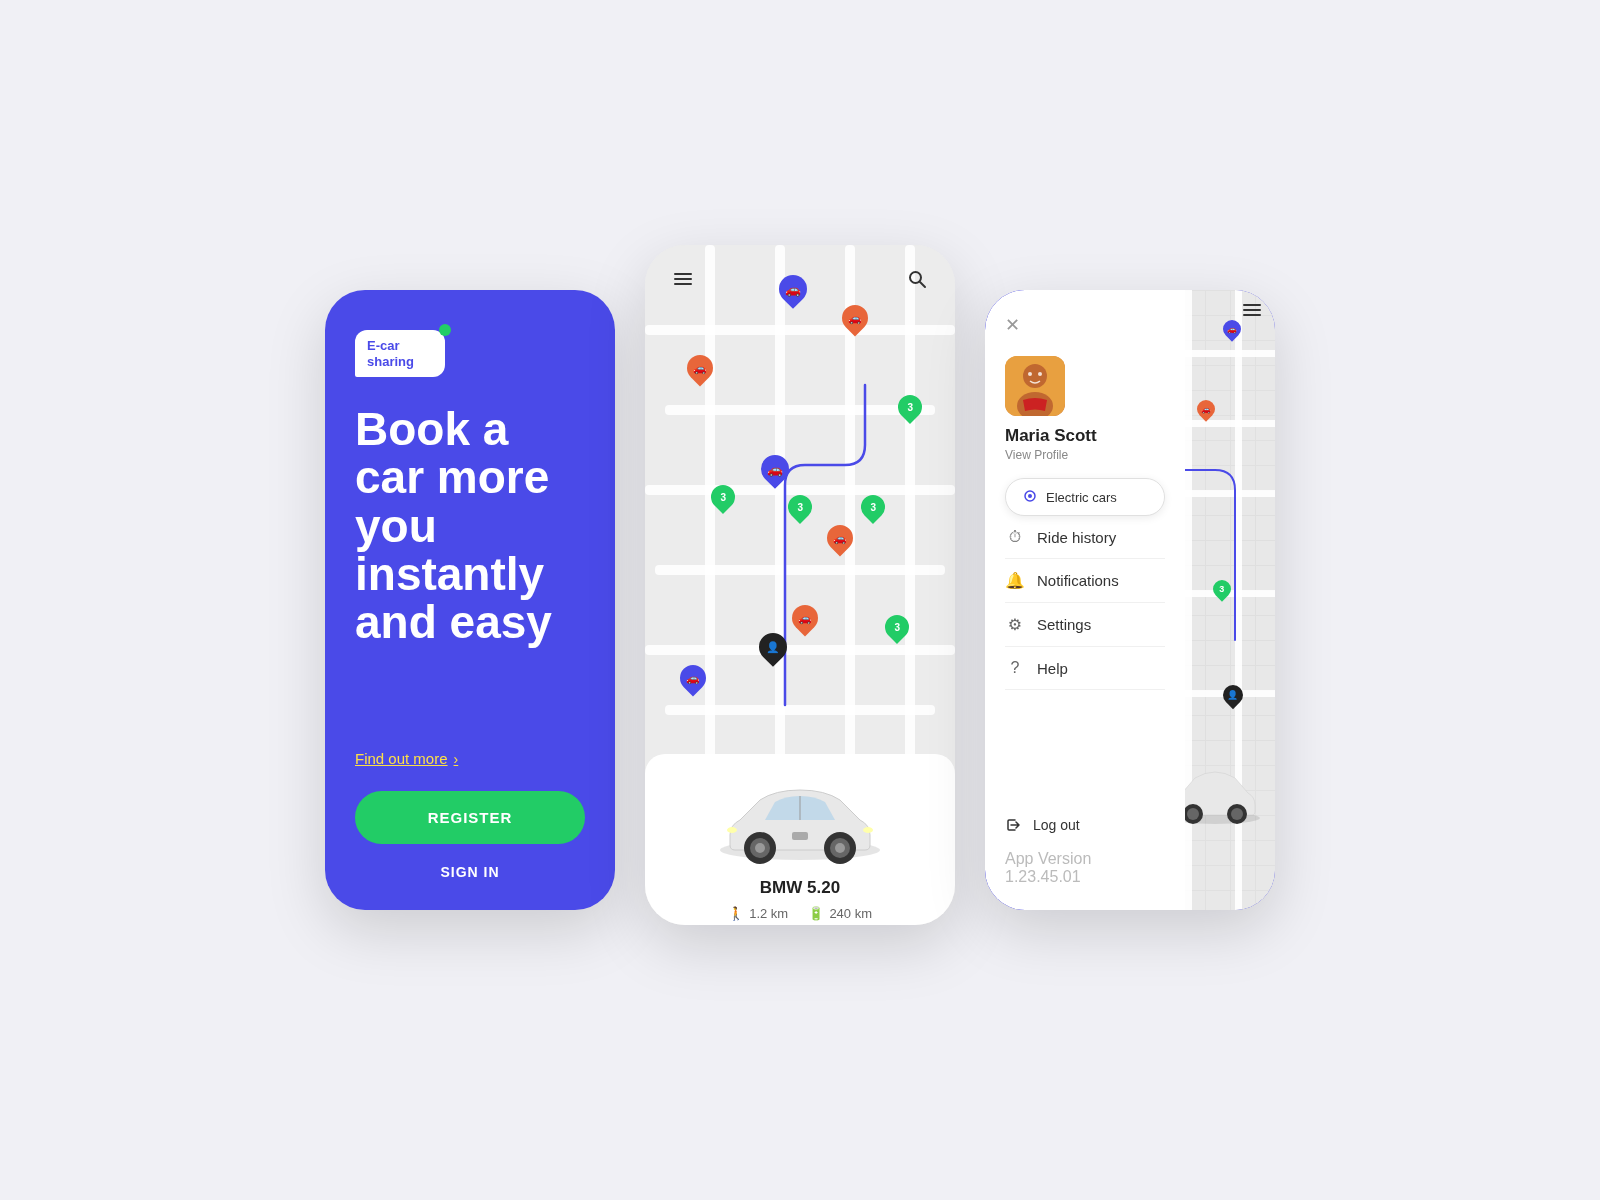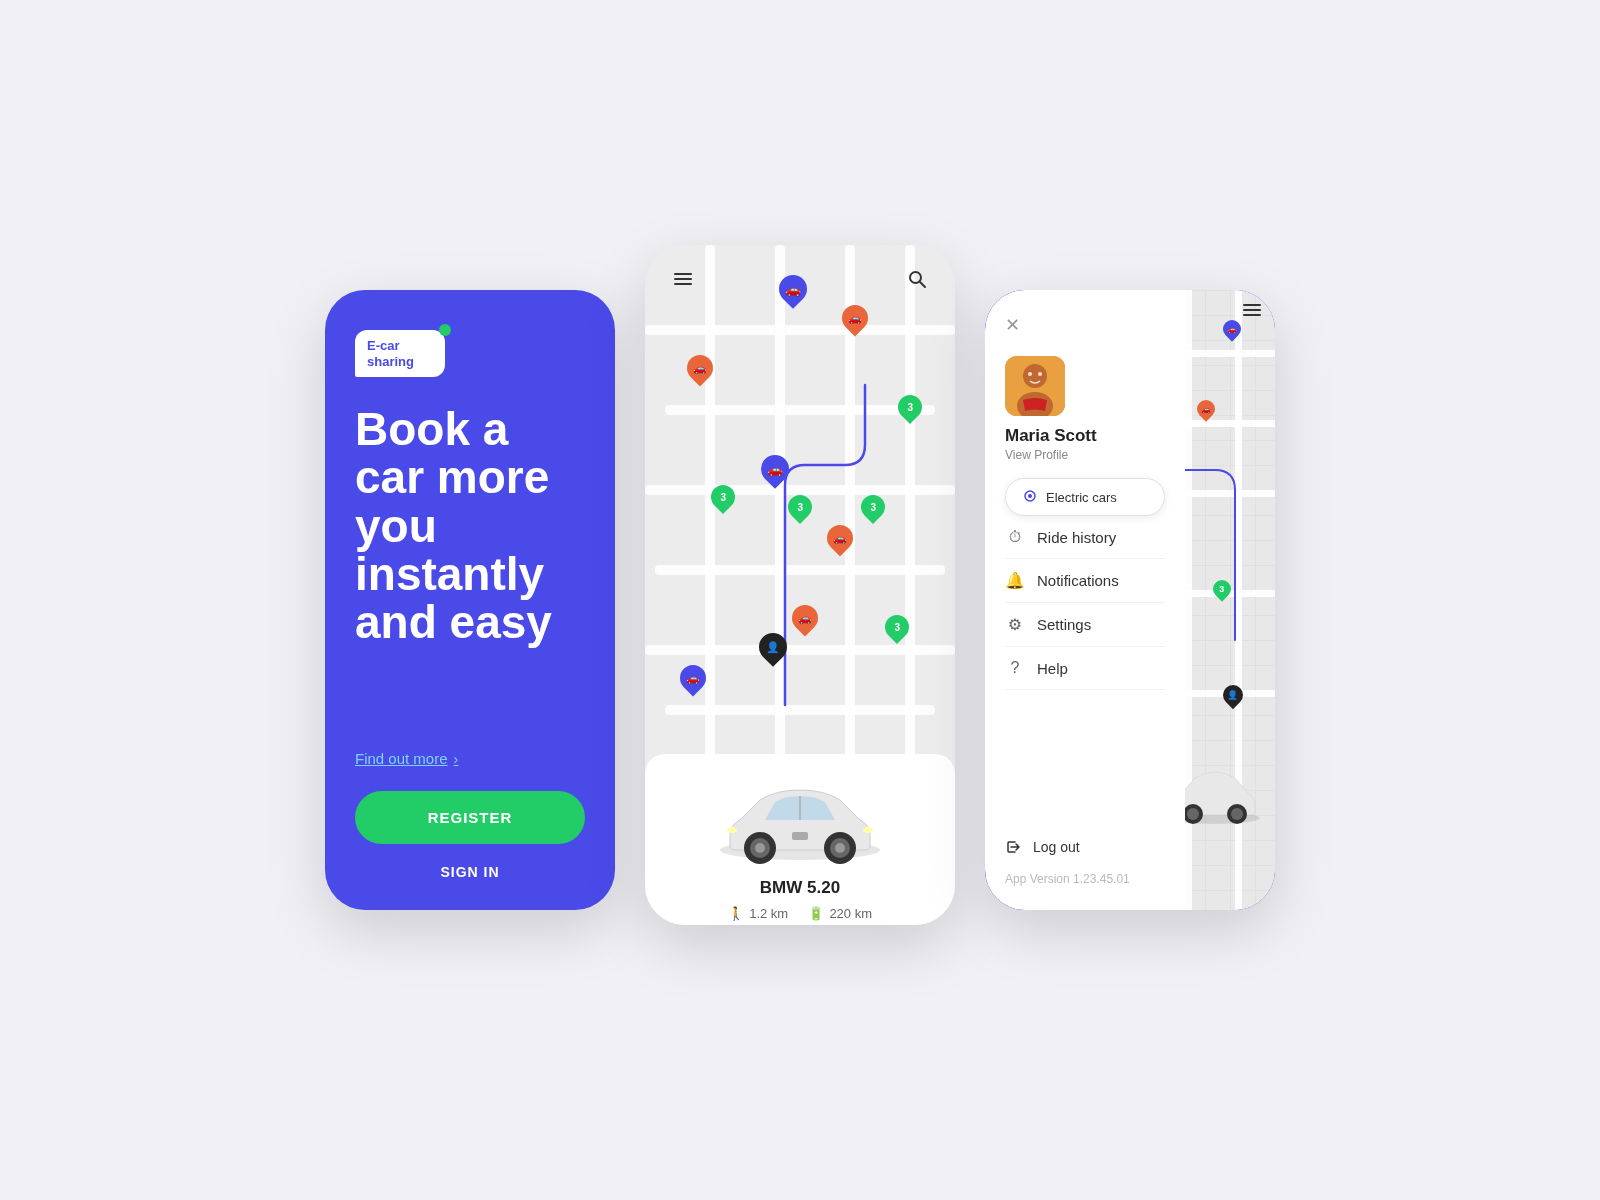--- a/index.html
+++ b/index.html
@@ -65,21 +65,21 @@
     }
     .hero-title {
       color: white;
       font-size: 46px;
       font-weight: 800;
       line-height: 1.05;
       margin-top: 28px;
       flex: 1;
     }
     .find-out-more {
-      color: #7dd3fc;
+      color: #fde047;
       font-size: 15px;
       text-decoration: underline;
       display: flex;
       align-items: center;
       gap: 6px;
       margin-bottom: 24px;
       cursor: pointer;
     }
     .find-out-more .chevron {
       font-size: 14px;
@@ -287,21 +287,21 @@
     .menu-logout {
       display: flex;
       align-items: center;
       gap: 10px;
       font-size: 14px;
       color: #333;
       cursor: pointer;
       padding: 10px 0;
     }
     .menu-version {
-      font-size: 12px;
+      font-size: 16px;
       color: #bbb;
       margin-top: 6px;
     }
     
     .mini-map-content {
       width: 100%;
       height: 100%;
       background: #e8e8e8;
       position: relative;
       overflow: hidden;
@@ -495,21 +495,21 @@
           </svg>
         </div>
         <div class="car-name">BMW 5.20</div>
         <div class="car-stats">
           <div class="car-stat">
             <span class="stat-icon-walk">🚶</span>
             <span>1.2 km</span>
           </div>
           <div class="car-stat">
             <span class="stat-icon-range">🔋</span>
-            <span>220 km</span>
+            <span>240 km</span>
           </div>
         </div>
       </div>
     </div>
   </div>
 
   <div class="phone phone-3">
 
     <div class="phone-3-map-bg">
       <div class="mini-map-content">

